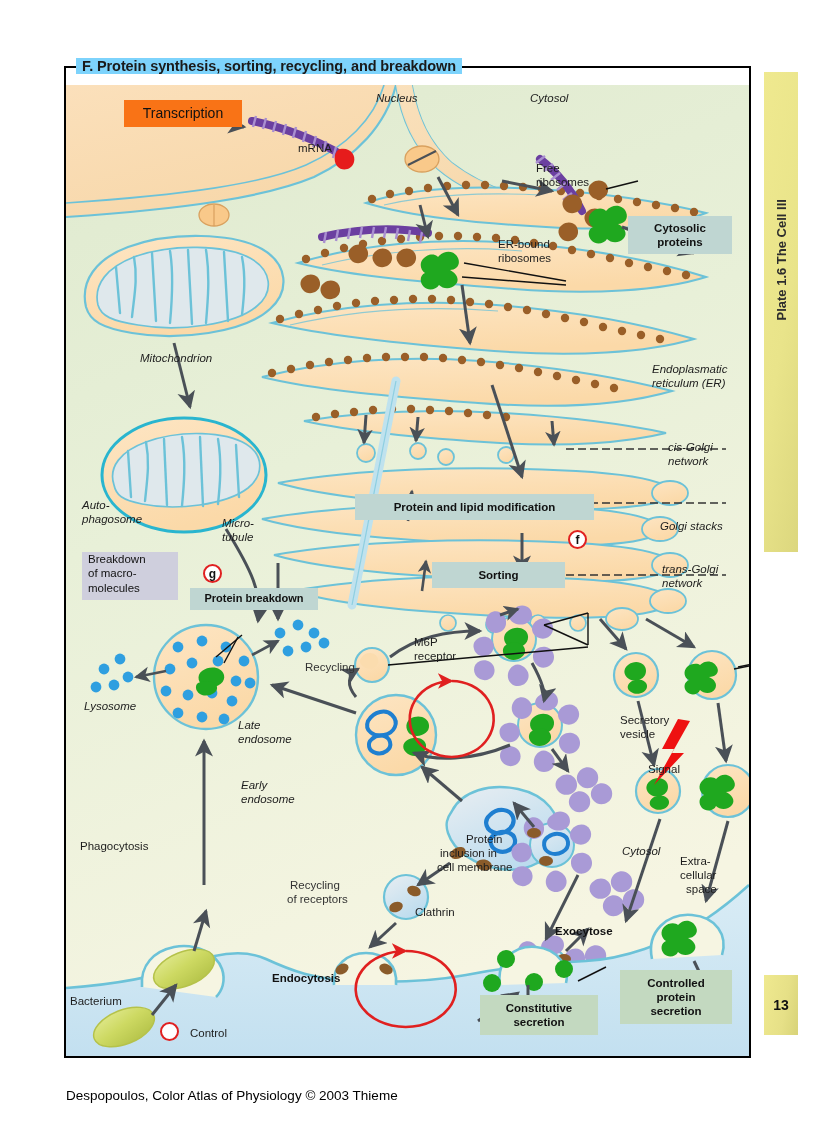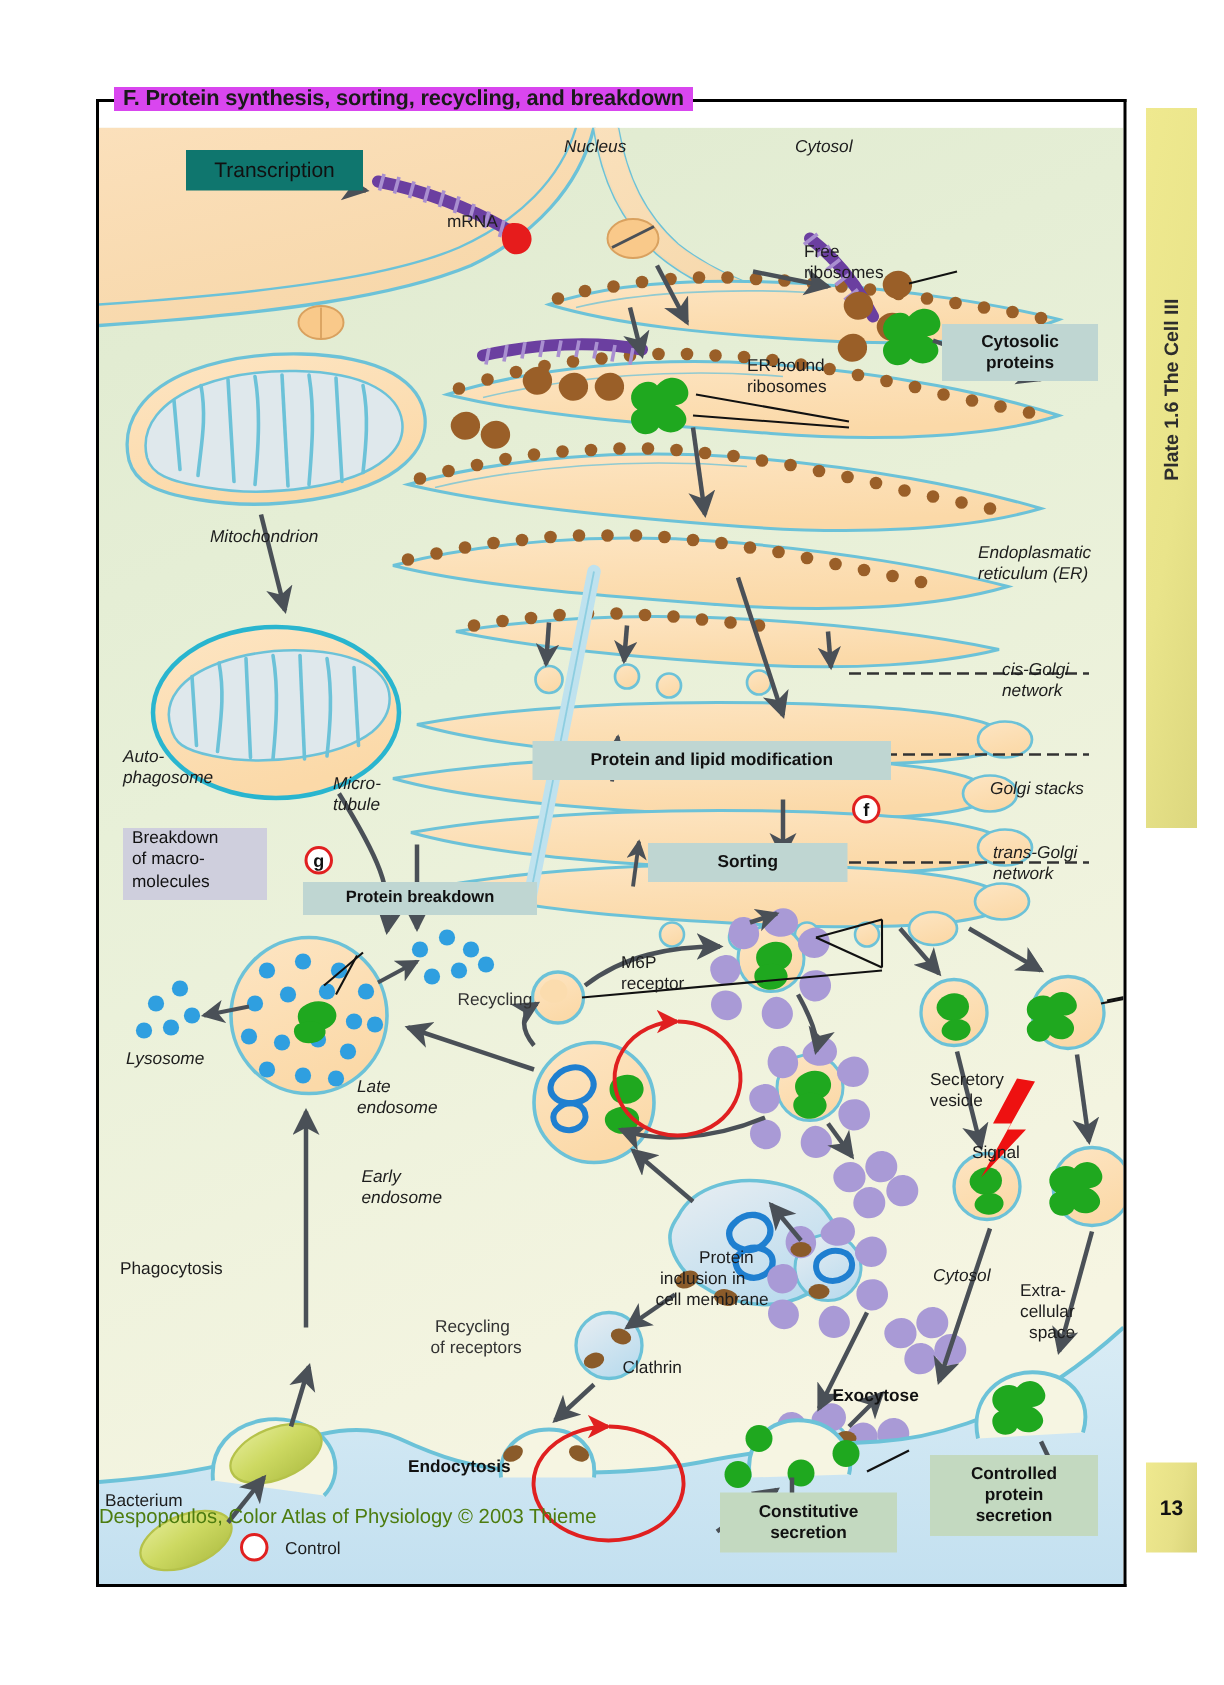--- a/index.html
+++ b/index.html
@@ -24,21 +24,21 @@
   
   .section-title {
     position: absolute;
     left: 76px; top: 58px;
     font-size: 14.5px;
     font-weight: bold;
     color: #1a1a1a;
     letter-spacing: -0.1px;
     white-space: nowrap;
     z-index: 40;
-    background: #d946ef;
+    background: #7dd3fc;
     padding: 0 6px;
   }
   .title-rule-left {
     position: absolute;
     left: 64px; top: 66px;
     width: 14px; height: 2px;
     background: #000;
     z-index: 39;
   }
   .title-rule-right {
@@ -95,21 +95,21 @@
     color: #111;
     text-align: center;
     line-height: 1.22;
     display: flex;
     align-items: center;
     justify-content: center;
     box-sizing: border-box;
   }
   .box-teal   { background: #bfd6d2; }
   .box-green  { background: #c3d9c0; }
-  .box-purple { background: #0f766e; font-weight: normal; font-size: 14px; }
+  .box-purple { background: #f97316; font-weight: normal; font-size: 14px; }
   .box-grey   { background: #cfcfdd; font-weight: normal; font-size: 11.5px; text-align: left; justify-content: flex-start; padding-left: 6px; }
 
   .ital {
     font-style: italic;
     font-size: 11.5px;
     color: #1d1d1d;
     line-height: 1.18;
   }
   .plain {
     font-size: 11.5px;
@@ -173,23 +173,23 @@
   }
   .page-num {
     font-size: 14px;
     font-weight: bold;
     color: #111;
   }
 
   
   .foot-grey {
     position: absolute;
-    left: 66px; top: 1003px;
+    left: 66px; top: 1088px;
     font-size: 13.5px;
-    color: #4d7c0f;
+    color: #000000;
     white-space: nowrap;
     z-index: 40;
   }
   .foot-red {
     position: absolute;
     left: 66px; top: 1085px;
     font-size: 13.5px;
     color: #ee2222;
     white-space: nowrap;
     z-index: 40;
@@ -820,21 +820,21 @@
   <div class="box box-teal" style="left:628px; top:216px; width:104px; height:38px; flex-direction:column;">
     <span>Cytosolic</span>
     <span>proteins</span>
   </div>
 
 
   <div class="box box-teal" style="left:355px; top:494px; width:239px; height:26px;">Protein and lipid modification</div>
 
   <div class="box box-teal" style="left:432px; top:562px; width:133px; height:26px;">Sorting</div>
 
-  <div class="box box-teal" style="left:202px; top:588px; width:156px; height:22px; font-size:11px;">Protein breakdown</div>
+  <div class="box box-teal" style="left:190px; top:588px; width:128px; height:22px; font-size:11px;">Protein breakdown</div>
 
   <div class="box box-grey" style="left:82px; top:552px; width:96px; height:48px; flex-direction:column; align-items:flex-start; line-height:1.25;">
     <span>Breakdown</span>
     <span>of macro-</span>
     <span>molecules</span>
   </div>
 
   <div class="box box-green" style="left:480px; top:995px; width:118px; height:40px; flex-direction:column;">
     <span>Constitutive</span>
     <span>secretion</span>

